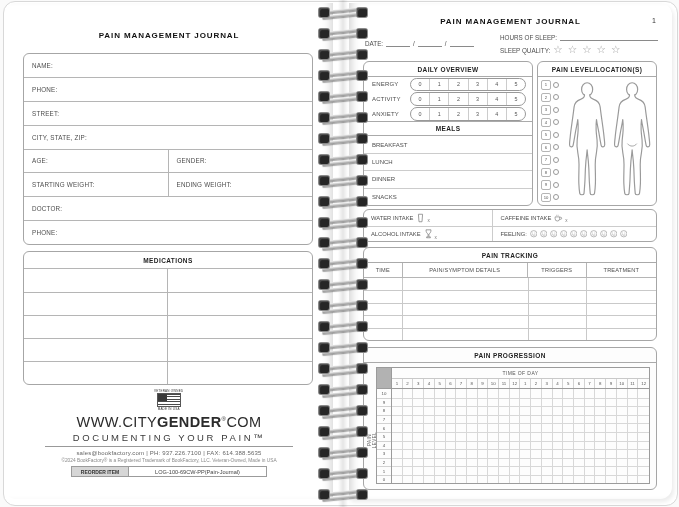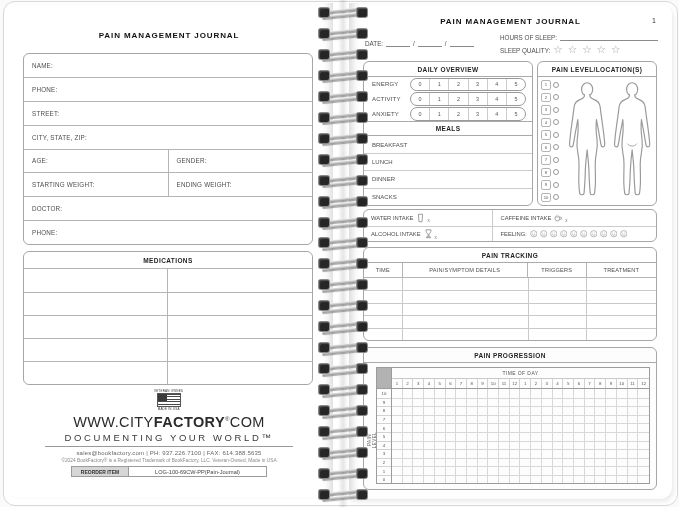--- a/index.html
+++ b/index.html
@@ -198,22 +198,22 @@
     </div>
 
     <div class="branding">
       <div class="flag-block">
         <div class="flag-text">VETERAN OWNED</div>
         <div class="flag">
             <div class="canton"></div>
           </div>
         <div class="flag-text">MADE IN USA</div>
       </div>
-      <div class="bf-url"><span>WWW.CITY</span><span class="b">FACTORY</span><sup>®</sup><span>COM</span></div>
-      <div class="bf-tagline">DOCUMENTING YOUR WORLD™</div>
+      <div class="bf-url"><span>WWW.CITY</span><span class="b">GENDER</span><sup>®</sup><span>COM</span></div>
+      <div class="bf-tagline">DOCUMENTING YOUR PAIN™</div>
       <div class="bf-contact">sales@bookfactory.com   |   PH: 937.226.7100   |   FAX: 614.388.5635</div>
       <div class="bf-copy">©2024 BookFactory® is a Registered Trademark of BookFactory, LLC. Veteran-Owned, Made in USA</div>
       <div class="reorder">
         <span class="reorder-label">REORDER ITEM</span>
         <span class="reorder-value">LOG-100-69CW-PP(Pain-Journal)</span>
       </div>
     </div>
   </div>
 
   <div class="page page-right">

